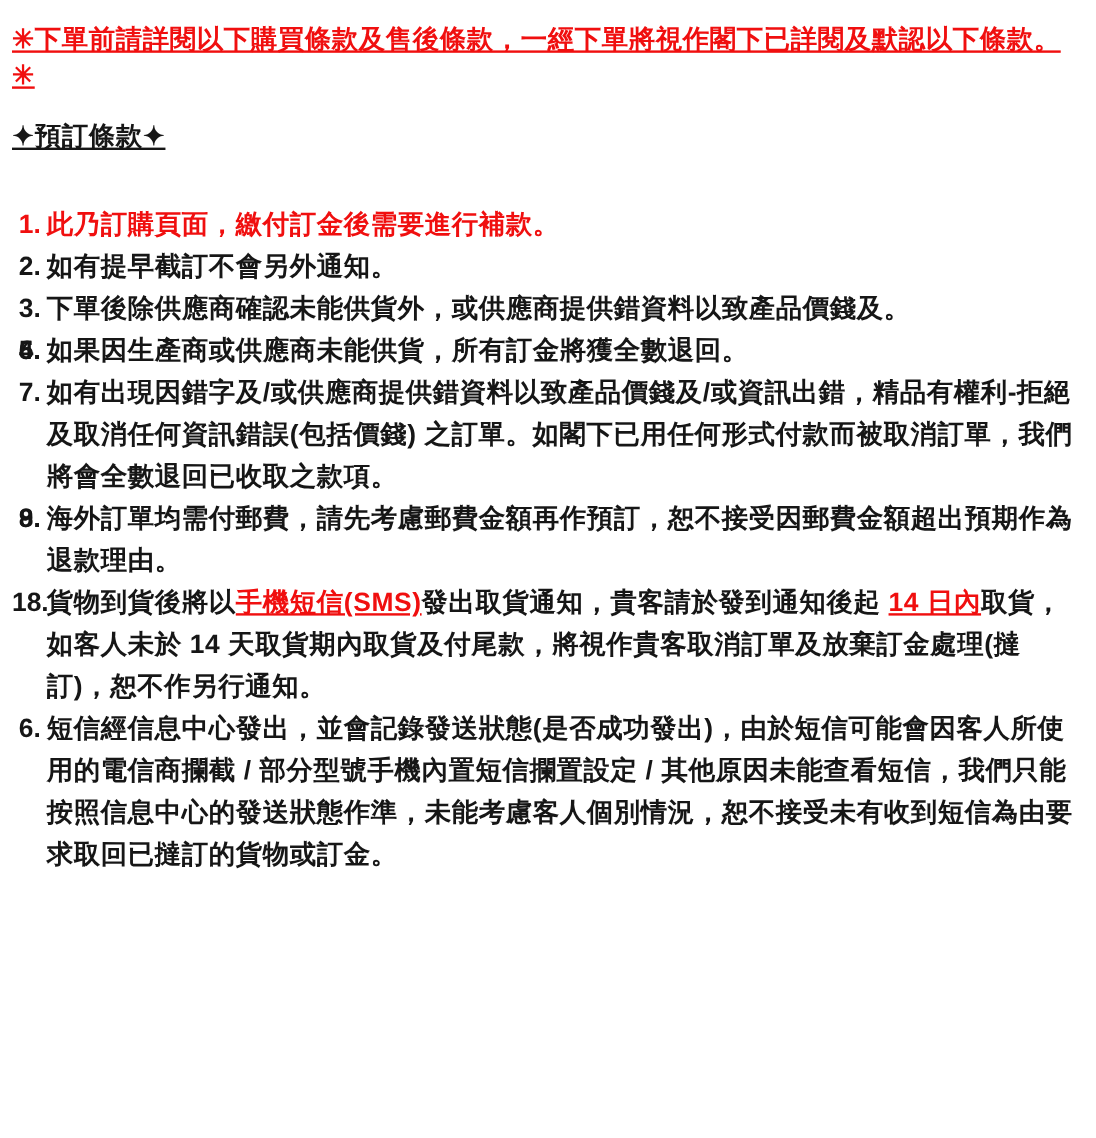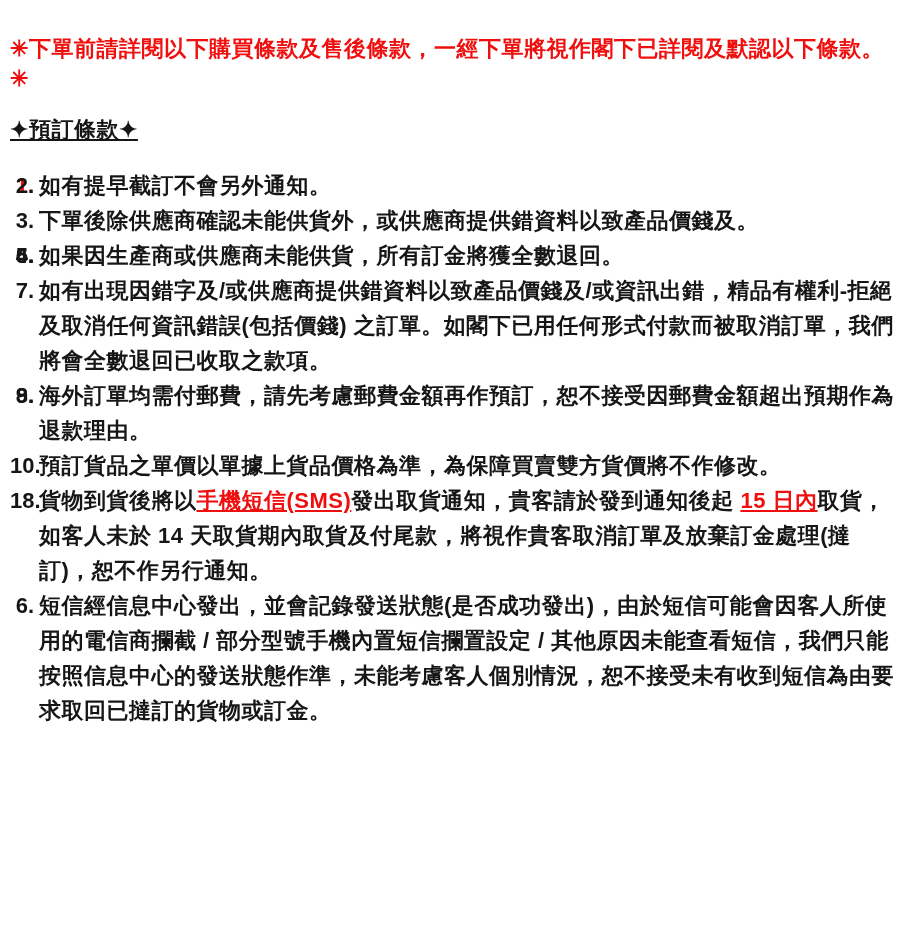--- a/index.html
+++ b/index.html
@@ -15,30 +15,31 @@
     font-family: "Liberation Sans", sans-serif;
     font-weight: bold;
     font-size: 22px;
     color: #161616;
     --red: #f00f0f;
     --blue: #1a1ae0;
   }
 
   .doc-header {
     color: var(--red);
+    text-decoration: underline;
     line-height: 30px;
-    margin: 20px 0 21px 0;
+    margin: 4px 0 21px 0;
     letter-spacing: 0.5px;
   }
 
   .section-title {
     color: #161616;
     text-decoration: underline;
     line-height: 30px;
-    margin: 0 0 23px 0;
+    margin: 0 0 40px 0;
     letter-spacing: 0.5px;
   }
 
   .terms-list {
     margin: 0;
     padding: 0;
   }
 
   .item {
     position: relative;
@@ -69,20 +70,21 @@
 </head>
 <body style="--red: #f00f0f; --blue: #1a1ae0;">
 
 <div class="doc-header">✳下單前請詳閱以下購買條款及售後條款，一經下單將視作閣下已詳閱及默認以下條款。✳</div>
 
 <div class="section-title">✦預訂條款✦</div>
 
 <div class="terms-list">
   <div class="item em-red">
     <span class="num">1.</span>
+    <span class="body"><span class="seg-normal">此乃訂購頁面，繳付訂金後需要進行補款。</span></span>
   </div>
 
   <div class="item">
     <span class="num">2.</span>
     <span class="body"><span class="seg-normal">如有提早截訂不會另外通知。</span></span>
   </div>
 
   <div class="item">
     <span class="num">3.</span>
     <span class="body"><span class="seg-normal">下單後除供應商確認未能供貨外，或供應商提供錯資料以致產品價錢及。</span></span>
@@ -108,28 +110,24 @@
 
   <div class="item">
     <span class="num">8.</span>
   </div>
 
   <div class="item">
     <span class="num">9.</span>
     <span class="body"><span class="seg-normal">海外訂單均需付郵費，請先考慮郵費金額再作預訂，恕不接受因郵費金額超出預期作為退款理由。</span></span>
   </div>
 
-  <div class="item">
-    <span class="num">10.</span>
-    <span class="body"><span class="seg-normal">預訂貨品之單價以單據上貨品價格為準，為保障買賣雙方貨價將不作修改。</span></span>
-  </div>
 
   <div class="item">
     <span class="num">18.</span>
-    <span class="body"><span class="seg-normal">貨物到貨後將以</span><span class="seg-red-underline">手機短信(SMS)</span><span class="seg-normal">發出取貨通知，貴客請於發到通知後起 </span><span class="seg-red-underline">15 日內</span><span class="seg-normal">取貨，如客人未於 14 天取貨期內取貨及付尾款，將視作貴客取消訂單及放棄訂金處理(撻訂)，恕不作另行通知。</span></span>
+    <span class="body"><span class="seg-normal">貨物到貨後將以</span><span class="seg-red-underline">手機短信(SMS)</span><span class="seg-normal">發出取貨通知，貴客請於發到通知後起 </span><span class="seg-red-underline">14 日內</span><span class="seg-normal">取貨，如客人未於 14 天取貨期內取貨及付尾款，將視作貴客取消訂單及放棄訂金處理(撻訂)，恕不作另行通知。</span></span>
   </div>
 
   <div class="item">
     <span class="num">6.</span>
     <span class="body"><span class="seg-normal">短信經信息中心發出，並會記錄發送狀態(是否成功發出)，由於短信可能會因客人所使用的電信商攔截 / 部分型號手機內置短信攔置設定 / 其他原因未能查看短信，我們只能按照信息中心的發送狀態作準，未能考慮客人個別情況，恕不接受未有收到短信為由要求取回已撻訂的貨物或訂金。</span></span>
   </div>
 
 </div>
 
 </body></html>

